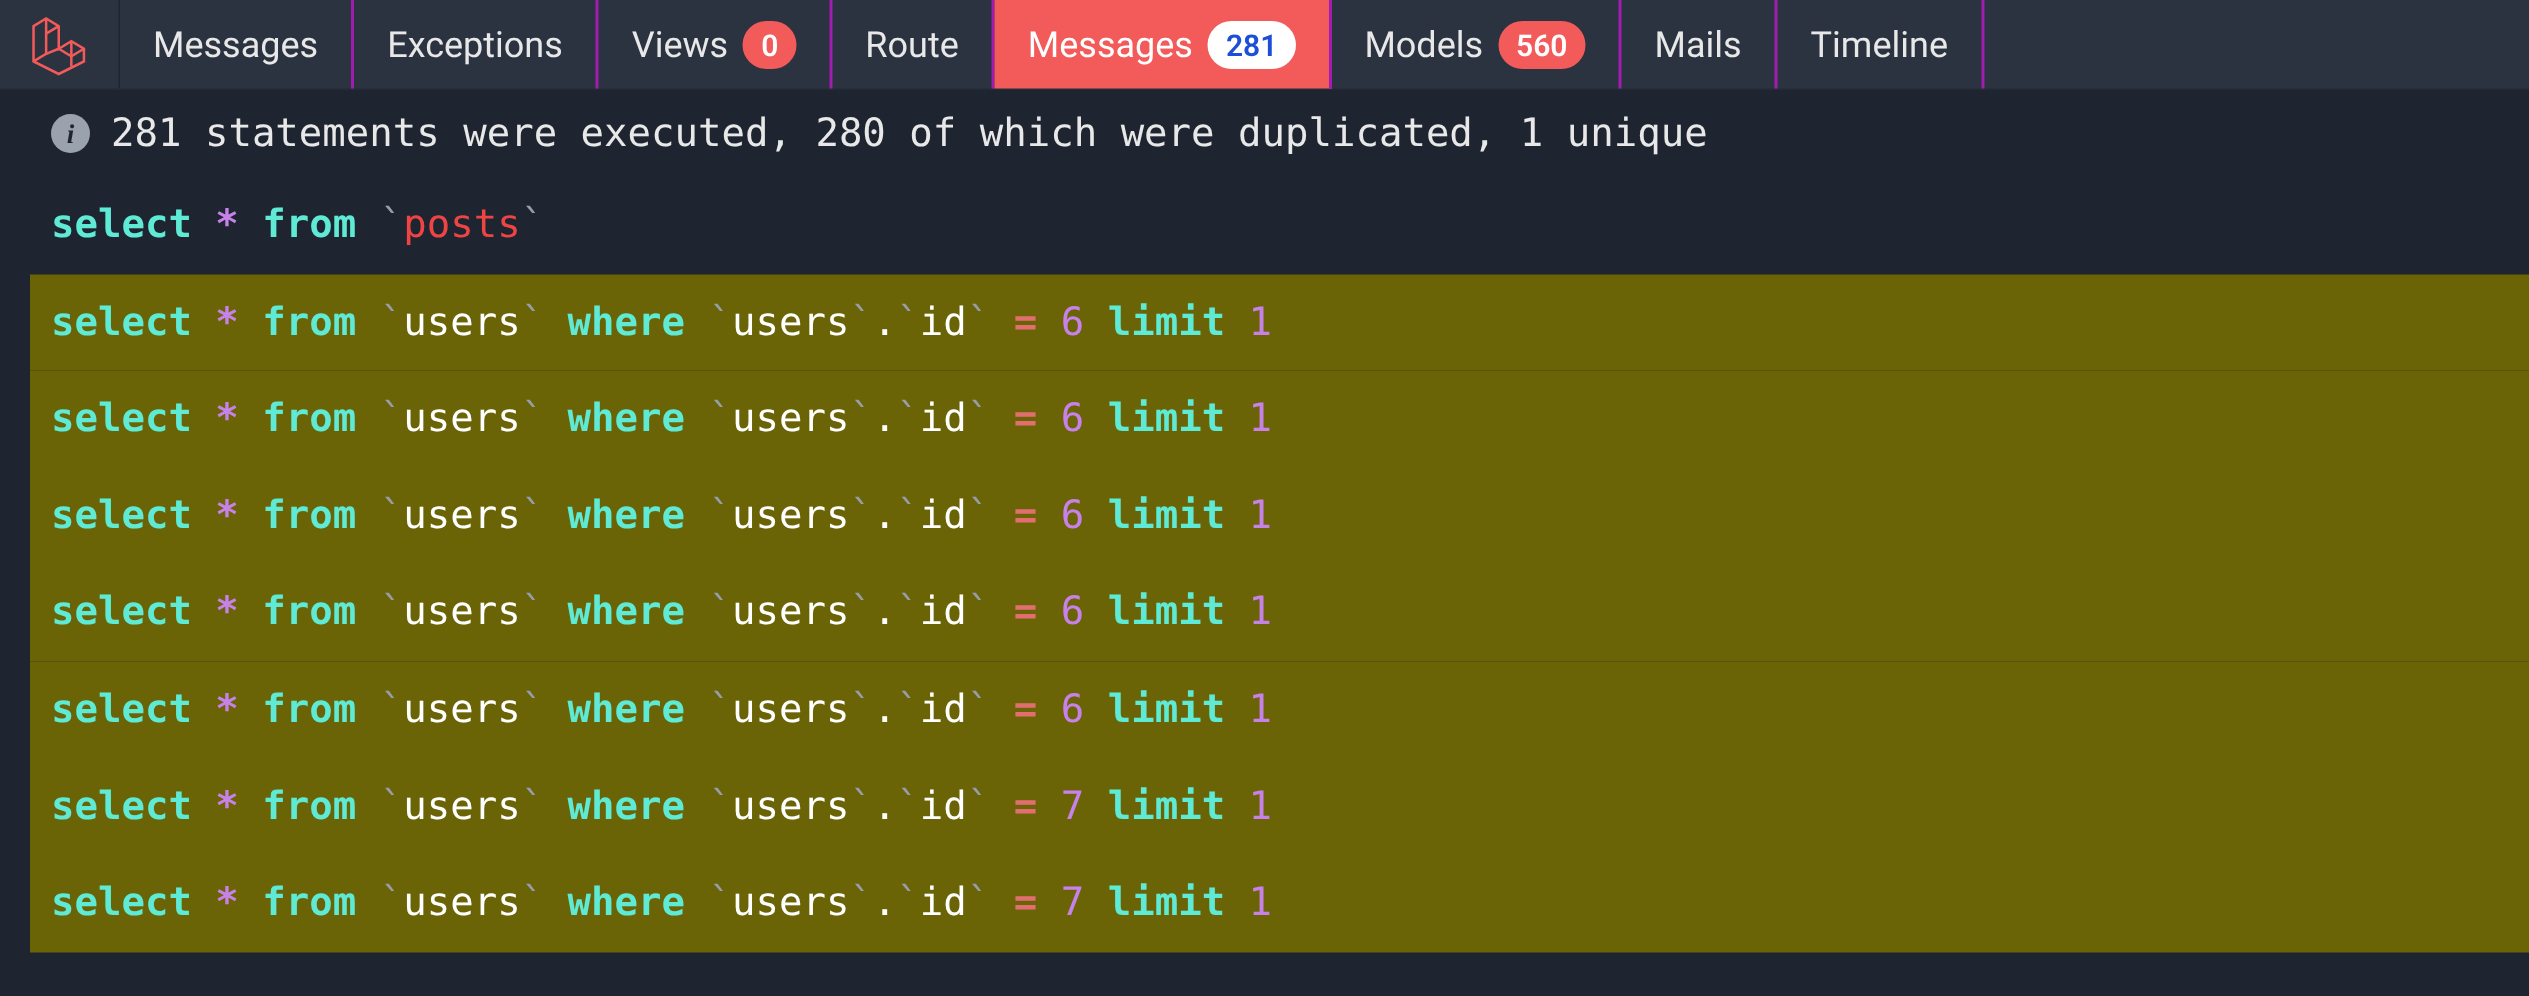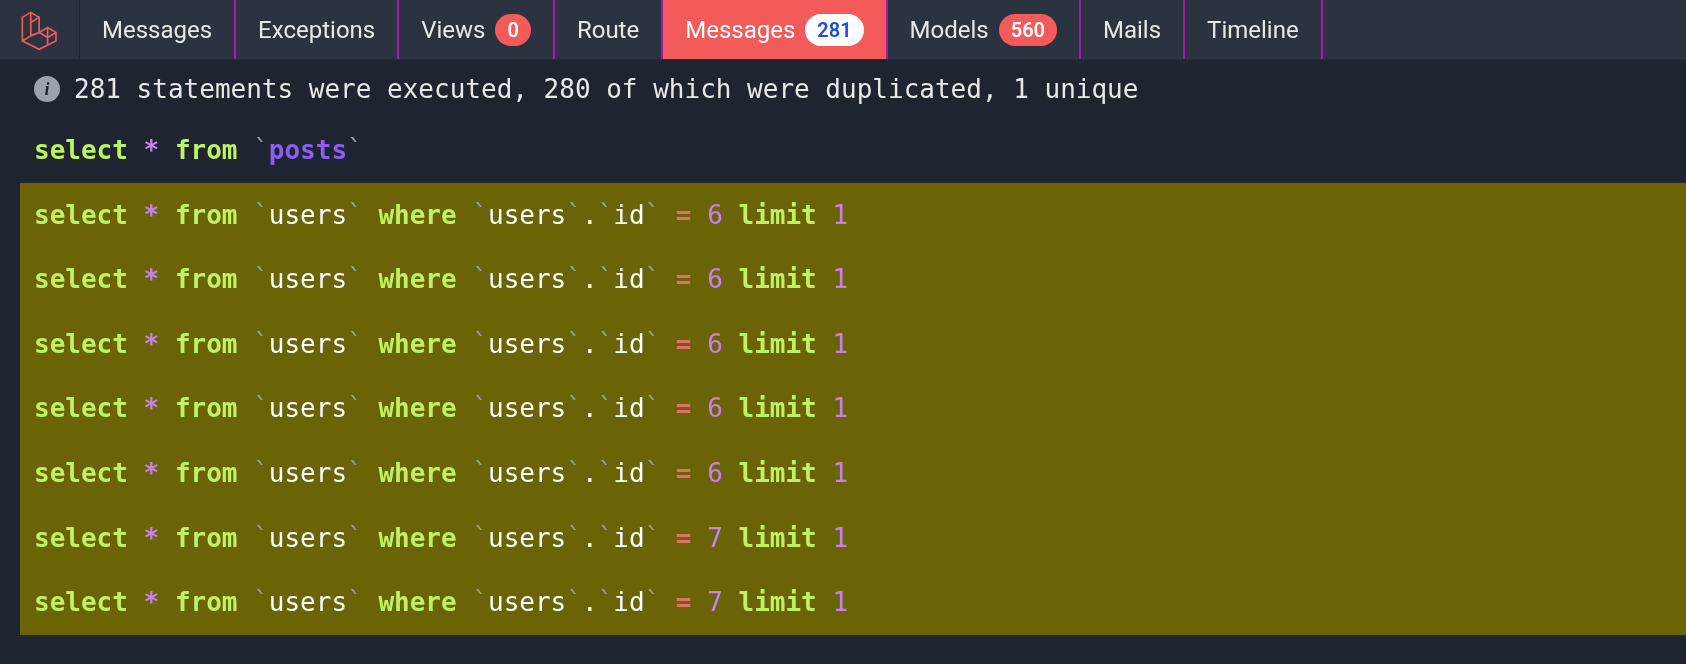--- a/index.html
+++ b/index.html
@@ -100,23 +100,23 @@
     font-weight: 700;
     line-height: 1.1;
   }
   .query-row.dupe {
     background: #6a6406;
   }
   .query-row.first {
     background: transparent;
   }
 
-  .kw   { color: #bef264; }
+  .kw   { color: #5eead4; }
   .star { color: #c782ea; }
-  .tbl  { color: #8b5cf6; font-weight: 700; }
+  .tbl  { color: #ef4444; font-weight: 400; }
   .col  { color: #ffffff; font-weight: 400; }
   .tick { color: #979dab; font-weight: 400; }
   .eq   { color: #e16f6f; }
   .num  { color: #c782ea; font-weight: 400; }
 </style>
 </head>
 <body>
 
 <div class="tab-bar">
   <div class="logo-cell">

